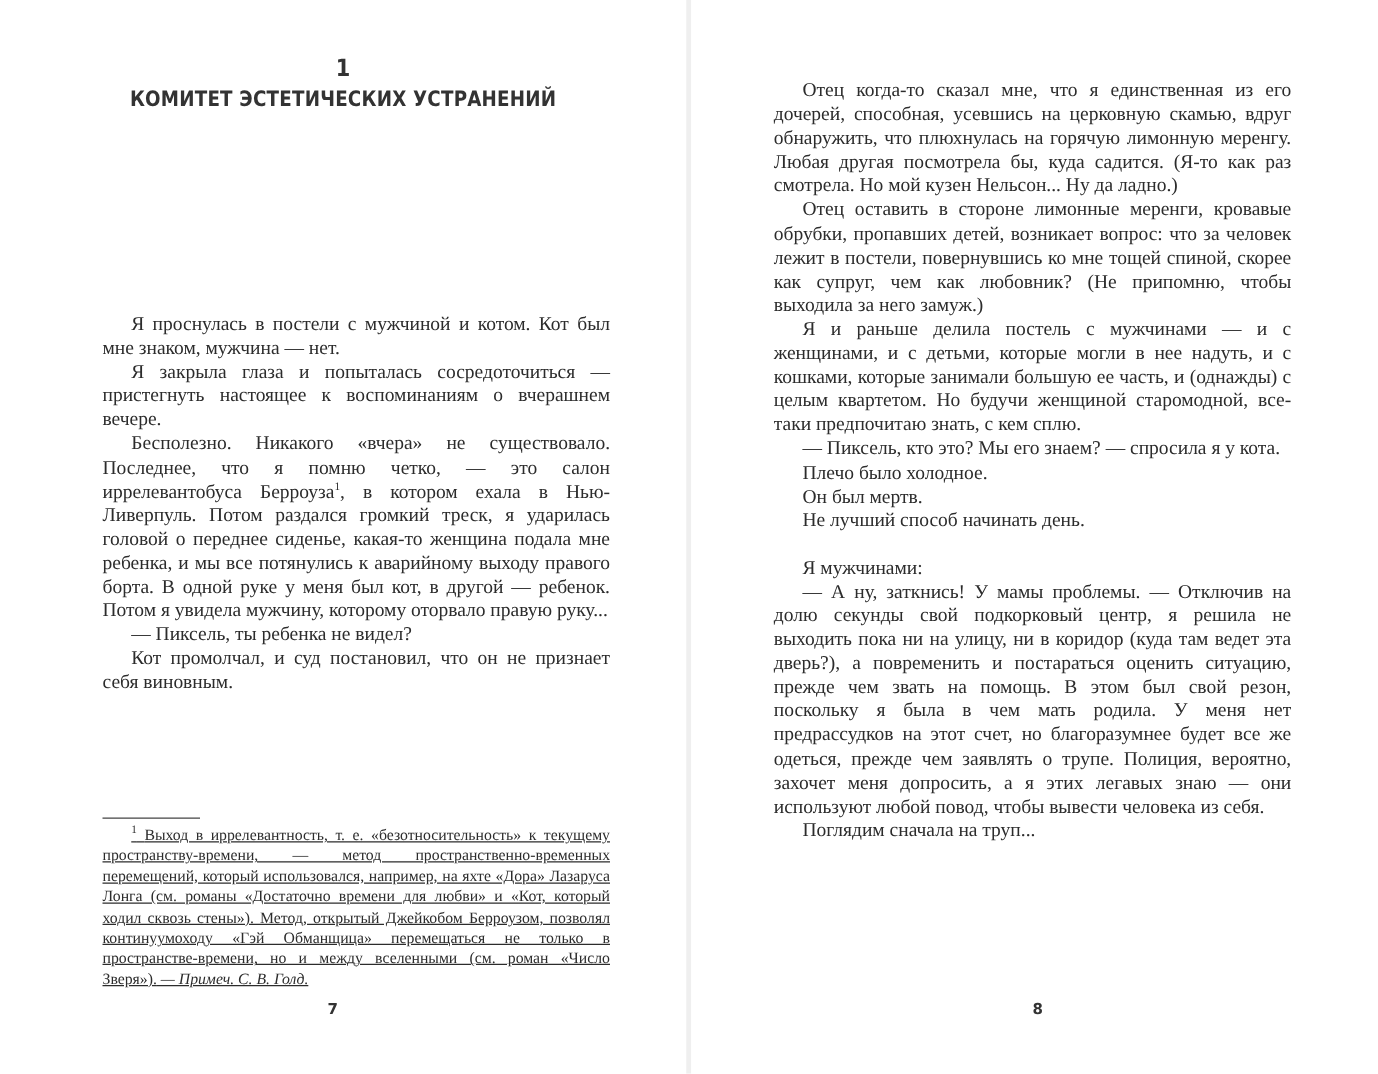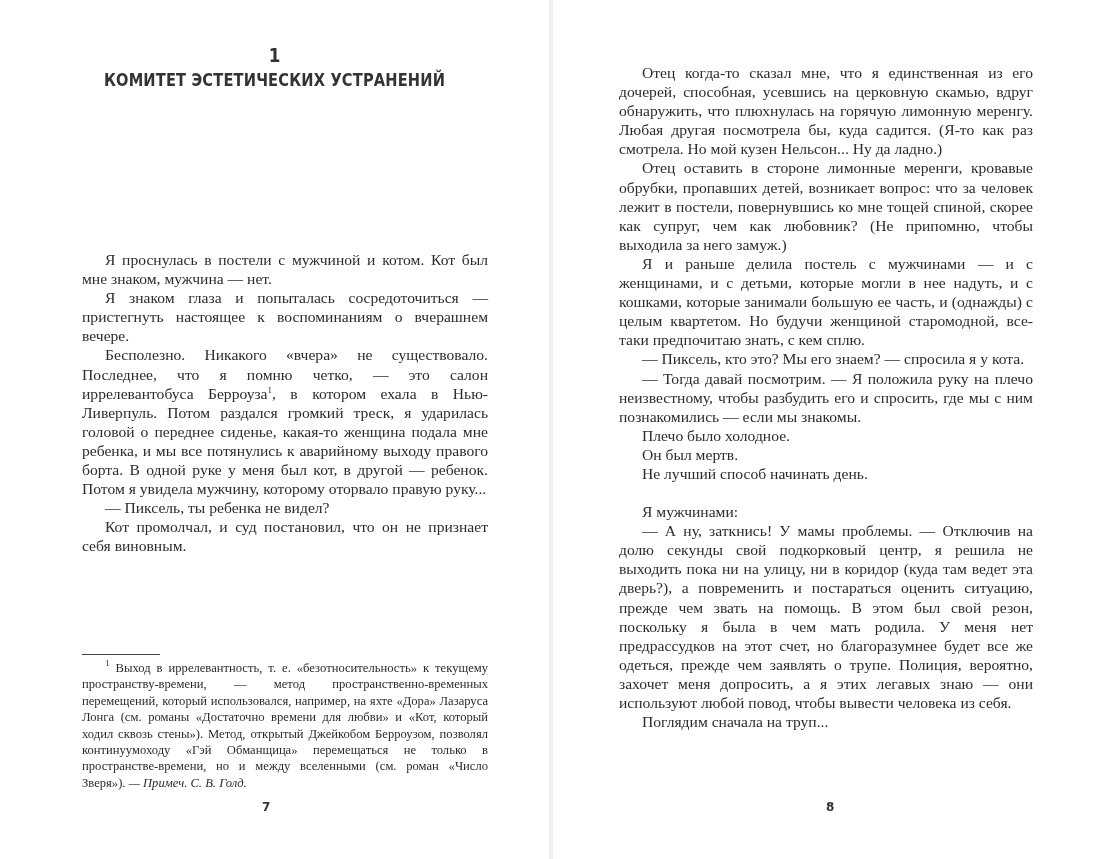--- a/index.html
+++ b/index.html
@@ -31,39 +31,39 @@
   .p { margin: 0; text-indent: 23px; }
   .gap { height: 19px; }
   .it { font-style: italic; }
   sup { font-size: 9px; line-height: 0; vertical-align: 6px; }
 
   .fn-rule { position: absolute; left: 82px; top: 654px; width: 78px; height: 1px; background: #444; }
   .footnote {
     position: absolute; left: 82px; top: 660px; width: 406px; font-size: 12.6px; line-height: 16.4px;
     text-align: justify; color: #2c2c2c;
   }
-  .footnote .p { text-indent: 23px; }
+  .footnote .p { text-indent: 23px; text-decoration: underline; }
 
   .page-num {
     position: absolute; top: 800px; font-family: "DejaVu Sans", "Liberation Sans", sans-serif;
     font-size: 12px; font-weight: bold; color: #333;
   }
   .pn-left { left: 262px; }
   .pn-right { left: 826px; }
 </style>
 </head>
 <body>
 
 <div class="page page-left">
   <div class="chapter-num">1</div>
   <div class="chapter-title">КОМИТЕТ ЭСТЕТИЧЕСКИХ УСТРАНЕНИЙ</div>
 
   <div class="text-block left-body">
     <p class="p">Я проснулась в постели с мужчиной и котом. Кот был мне знаком, мужчина — нет.</p>
-    <p class="p">Я знаком глаза и попыталась сосредоточиться — пристегнуть настоящее к воспоминаниям о вчерашнем вечере.</p>
+    <p class="p">Я закрыла глаза и попыталась сосредоточиться — пристегнуть настоящее к воспоминаниям о вчерашнем вечере.</p>
     <p class="p"><span>Бесполезно. Никакого «вчера» не существовало. Последнее, что я помню четко, — это салон иррелевантобуса Берроуза</span><sup>1</sup><span>, в котором ехала в Нью-Ливерпуль. Потом раздался громкий треск, я ударилась головой о переднее сиденье, какая-то женщина подала мне ребенка, и мы все потянулись к аварийному выходу правого борта. В одной руке у меня был кот, в другой — ребенок. Потом я увидела мужчину, которому оторвало правую руку...</span></p>
     <p class="p">— Пиксель, ты ребенка не видел?</p>
     <p class="p">Кот промолчал, и суд постановил, что он не признает себя виновным.</p>
   </div>
 
   <div class="fn-rule"></div>
   <div class="footnote">
     <p class="p"><sup>1</sup> <span>Выход в иррелевантность, т. е. «безотносительность» к текущему пространству-времени, — метод пространственно-временных перемещений, который использовался, например, на яхте «Дора» Лазаруса Лонга (см. романы «Достаточно времени для любви» и «Кот, который ходил сквозь стены»). Метод, открытый Джейкобом Берроузом, позволял континуумоходу «Гэй Обманщица» перемещаться не только в пространстве-времени, но и между вселенными (см. роман «Число Зверя»).</span><span class="it"> — Примеч. С. В. Голд.</span></p>
   </div>
 
@@ -71,21 +71,20 @@
 </div>
 
 <div class="gutter"></div>
 
 <div class="page page-right"></div>
 <div class="text-block right-body">
   <p class="p">Отец когда-то сказал мне, что я единственная из его дочерей, способная, усевшись на церковную скамью, вдруг обнаружить, что плюхнулась на горячую лимонную меренгу. Любая другая посмотрела бы, куда садится. (Я-то как раз смотрела. Но мой кузен Нельсон... Ну да ладно.)</p>
   <p class="p">Отец оставить в стороне лимонные меренги, кровавые обрубки, пропавших детей, возникает вопрос: что за человек лежит в постели, повернувшись ко мне тощей спиной, скорее как супруг, чем как любовник? (Не припомню, чтобы выходила за него замуж.)</p>
   <p class="p">Я и раньше делила постель с мужчинами — и с женщинами, и с детьми, которые могли в нее надуть, и с кошками, которые занимали большую ее часть, и (однажды) с целым квартетом. Но будучи женщиной старомодной, все-таки предпочитаю знать, с кем сплю.</p>
   <p class="p">— Пиксель, кто это? Мы его знаем? — спросила я у кота.</p>
-  <p class="p">— Тогда давай посмотрим. — Я положила руку на плечо неизвестному, чтобы разбудить его и спросить, где мы с ним познакомились — если мы знакомы.</p>
   <p class="p">Плечо было холодное.</p>
   <p class="p">Он был мертв.</p>
   <p class="p">Не лучший способ начинать день.</p>
   <div class="gap"></div>
   <p class="p">Я мужчинами:</p>
   <p class="p">— А ну, заткнись! У мамы проблемы. — Отключив на долю секунды свой подкорковый центр, я решила не выходить пока ни на улицу, ни в коридор (куда там ведет эта дверь?), а повременить и постараться оценить ситуацию, прежде чем звать на помощь. В этом был свой резон, поскольку я была в чем мать родила. У меня нет предрассудков на этот счет, но благоразумнее будет все же одеться, прежде чем заявлять о трупе. Полиция, вероятно, захочет меня допросить, а я этих легавых знаю — они используют любой повод, чтобы вывести человека из себя.</p>
   <p class="p">Поглядим сначала на труп...</p>
 </div>
 <div class="page-num pn-right">8</div>
 

